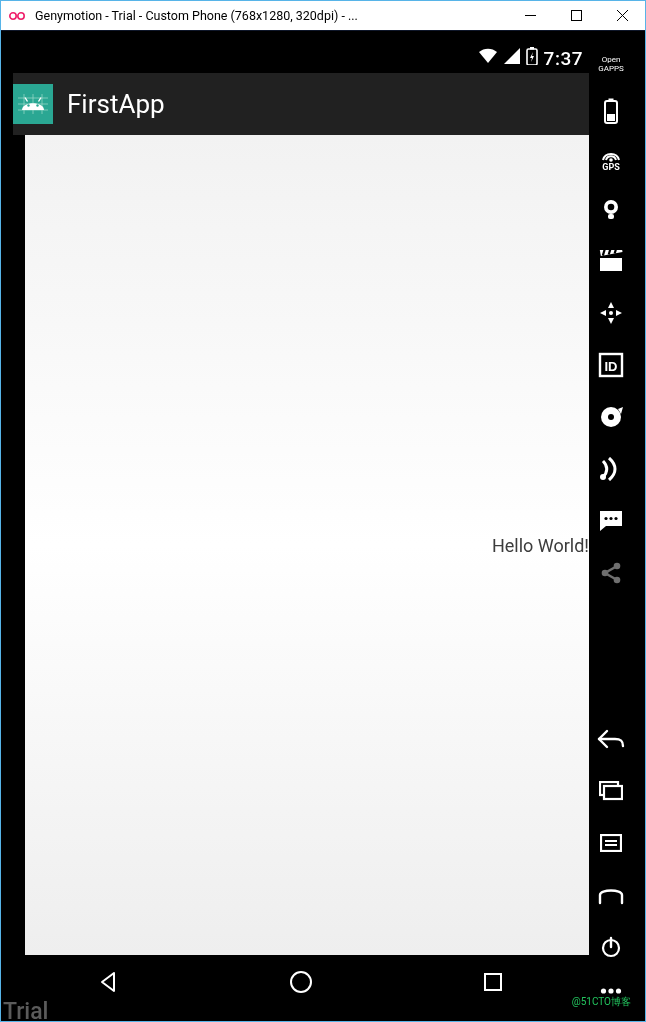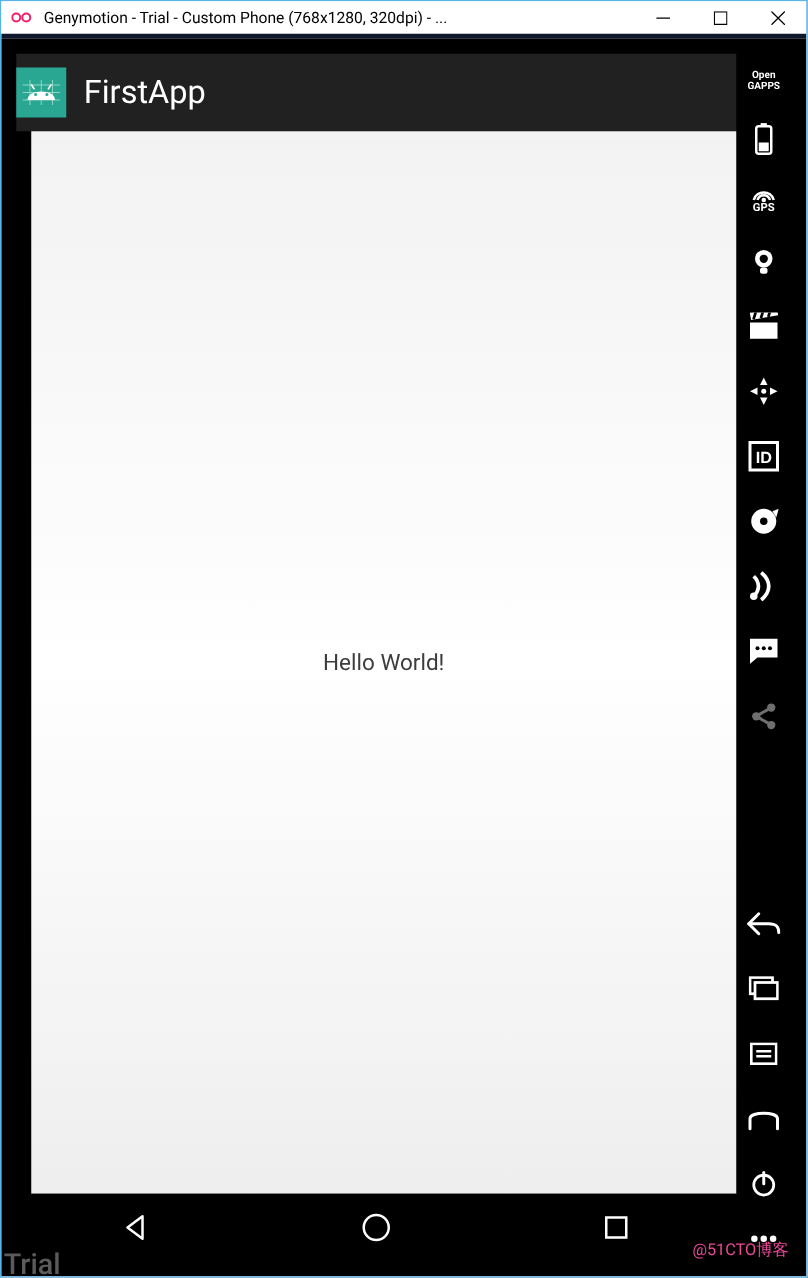--- a/index.html
+++ b/index.html
@@ -1,20 +1,20 @@
 <!DOCTYPE html>
 <html><head>
 <meta charset="utf-8">
 <style>
   * { box-sizing: border-box; margin: 0; padding: 0; }
   html, body { width: 646px; height: 1022px; font-family: "Segoe UI", Roboto, Arial, sans-serif; background:#fff; }
   body { border:1px solid #57b4e8; position:relative; overflow:hidden; }
 
   
-  .win-titlebar { height:30px; display:flex; align-items:center; background:#fff; border-bottom:4px solid #0f172a; }
+  .win-titlebar { height:30px; display:flex; align-items:center; background:#fff; border-bottom:1px solid #0f172a; }
   .win-titlebar .logo { width:22px; height:30px; display:flex; align-items:center; justify-content:center; margin:0 6px; }
   .win-title { flex:0 0 auto; font-size:12.5px; color:#000; white-space:nowrap; }
   .win-spacer { flex:1 1 auto; }
   .win-btn { width:46px; height:30px; display:flex; align-items:center; justify-content:center; }
   .win-btn svg, .logo svg { display:block; }
 
   
   .emulator { position:absolute; left:0; right:0; top:30px; bottom:0; background:#000; }
   .emulator-inner { position:absolute; left:12px; top:12px; right:12px; bottom:12px; }
 
@@ -26,36 +26,36 @@
   
   .status-bar { height:30px; background:#000; color:#fff; display:flex; align-items:center; justify-content:flex-end; gap:6px; padding-right:6px; }
   .status-clock { font-size:19px; font-weight:500; letter-spacing:0.5px; }
 
   
   .action-bar { height:62px; background:#212121; display:flex; align-items:center; gap:14px; }
   .action-bar .app-icon { width:40px; height:40px; background:#2aa793; display:flex; align-items:center; justify-content:center; }
   .action-title { color:#fff; font-size:26px; font-weight:400; }
 
   
-  .content { flex:1 1 auto; background:linear-gradient(#f2f2f2,#ffffff,#eeeeee); display:flex; align-items:center; justify-content:center;margin-left:12px; }
+  .content { flex:1 1 auto; background:linear-gradient(#f2f2f2,#ffffff,#eeeeee); display:flex; align-items:center; justify-content:flex-end;margin-left:12px; }
   .hello-text { color:#3c3c3c; font-size:18px; }
 
   
   .nav-bar { height:54px; background:#000; display:flex; align-items:center; justify-content:space-around; }
   .nav-bar .nav-btn { width:60px; height:40px; display:flex; align-items:center; justify-content:center; }
 
   
   .side-col .tool { width:44px; height:52px; display:flex; align-items:center; justify-content:center; color:#fff; }
-  .side-col .open-gapps { height:42px; font-size:8px; line-height:9px; text-align:center; font-weight:700; }
+  .side-col .open-gapps { height:42px; font-size:8px; line-height:9px; text-align:center; font-weight:400; }
   .side-col .spacer { flex:1 1 auto; }
   .side-col .tool svg { display:block; }
 
   
   .trial-mark { position:absolute; left:2px; bottom:-4px; color:#5b5b5b; font-size:23px; font-weight:500; }
-  .cto-mark   { position:absolute; right:14px; bottom:12px; color:#ec4899; font-size:13px; }
+  .cto-mark   { position:absolute; right:14px; bottom:12px; color:#22c55e; font-size:10px; }
 </style>
 </head>
 <body>
 
 <div class="win-titlebar">
   <div class="logo">
     <svg width="18" height="10" viewBox="0 0 18 10">
       <circle cx="4" cy="5" r="3.2" fill="none" stroke="#ef1f6a" stroke-width="1.6"></circle>
       <circle cx="12" cy="5" r="3.2" fill="none" stroke="#ef1f6a" stroke-width="1.6"></circle>
     </svg>
@@ -79,20 +79,40 @@
     </svg>
   </div>
 </div>
 
 <div class="emulator">
   <div class="emulator-inner">
     <div class="horizontal">
 
       <div class="phone-col">
 
+        <div class="status-bar">
+          <span>
+            <svg width="20" height="16" viewBox="0 0 20 16">
+                <path d="M10 15 L19 4 C14 -0.5 6 -0.5 1 4 Z" fill="#fff"></path>
+              </svg>
+          </span>
+          <span>
+            <svg width="16" height="16" viewBox="0 0 16 16">
+                <path d="M0 16 L16 16 L16 0 Z" fill="#fff"></path>
+              </svg>
+          </span>
+          <span>
+            <svg width="12" height="18" viewBox="0 0 12 18">
+              <rect x="1" y="2" width="10" height="16" rx="1.5" fill="none" stroke="#fff" stroke-width="1.6"></rect>
+              <rect x="4" y="0" width="4" height="2.5" fill="#fff"></rect>
+              <path d="M7 5 L4 11 L6 11 L5 15 L8 9 L6 9 Z" fill="#fff"></path>
+            </svg>
+          </span>
+          <span class="status-clock">7:37</span>
+        </div>
 
         <div class="action-bar">
           <div class="app-icon">
             <svg width="30" height="20" viewBox="0 0 30 20">
               <g stroke="#9edccb" stroke-width="0.7" fill="none">
                 <line x1="0" y1="4" x2="30" y2="4"></line>
                   <line x1="0" y1="10" x2="30" y2="10"></line>
                   <line x1="0" y1="16" x2="30" y2="16"></line>
                 <line x1="6" y1="0" x2="6" y2="20"></line>
                   <line x1="15" y1="0" x2="15" y2="20"></line>

